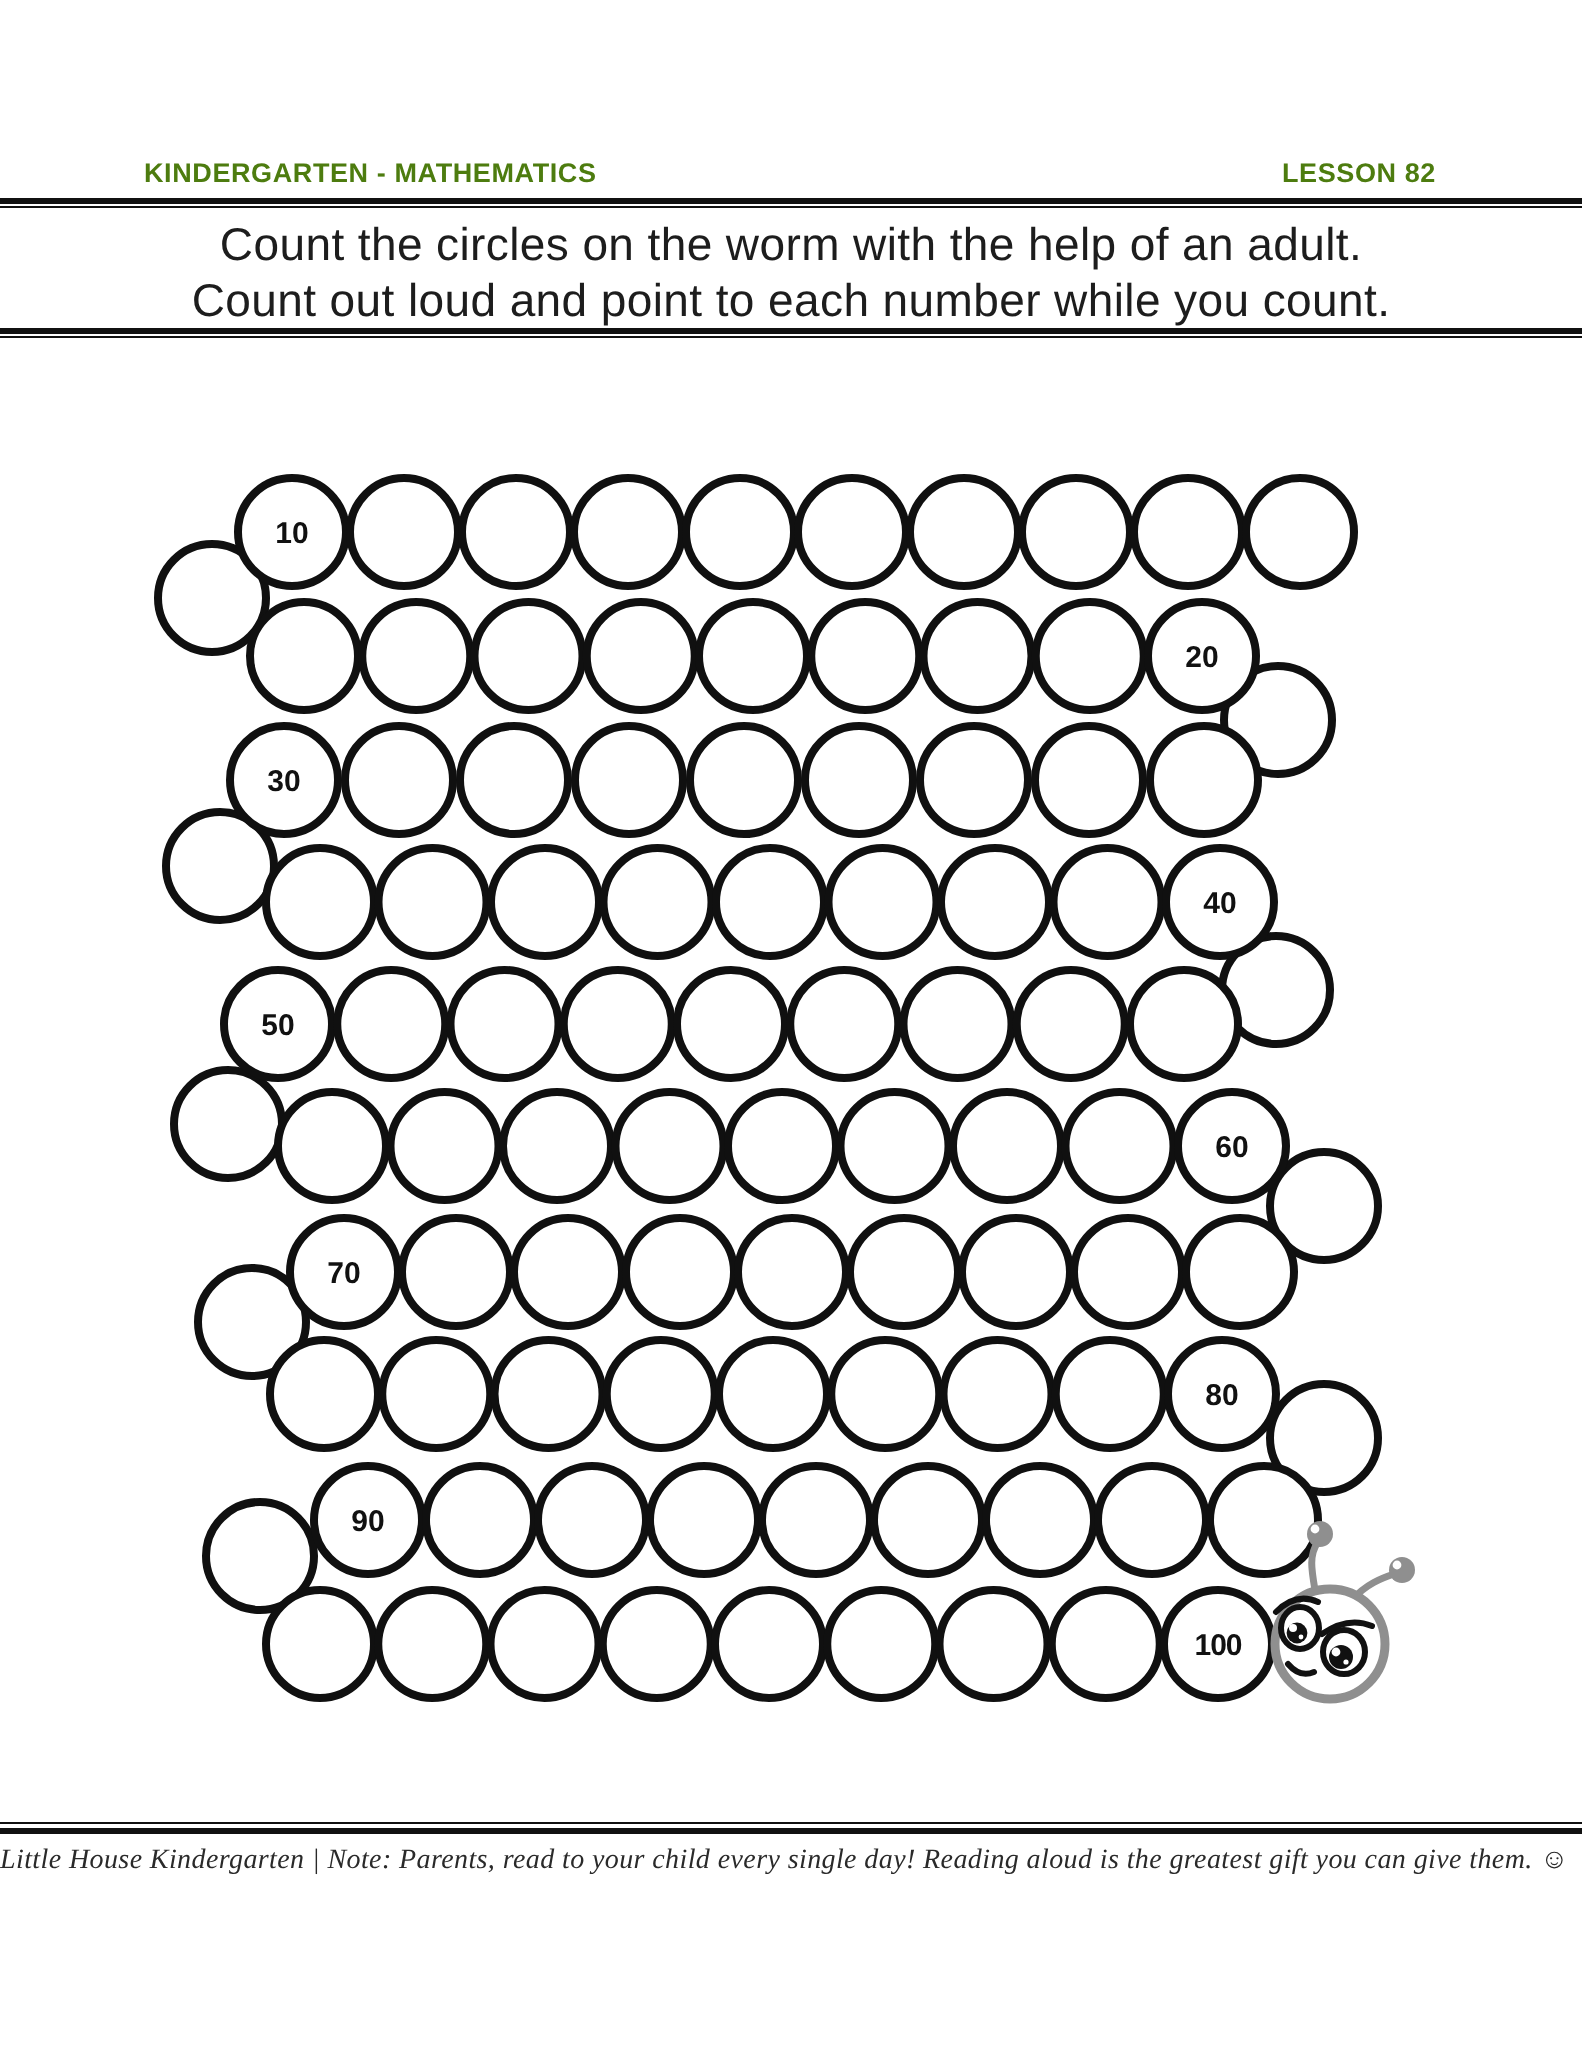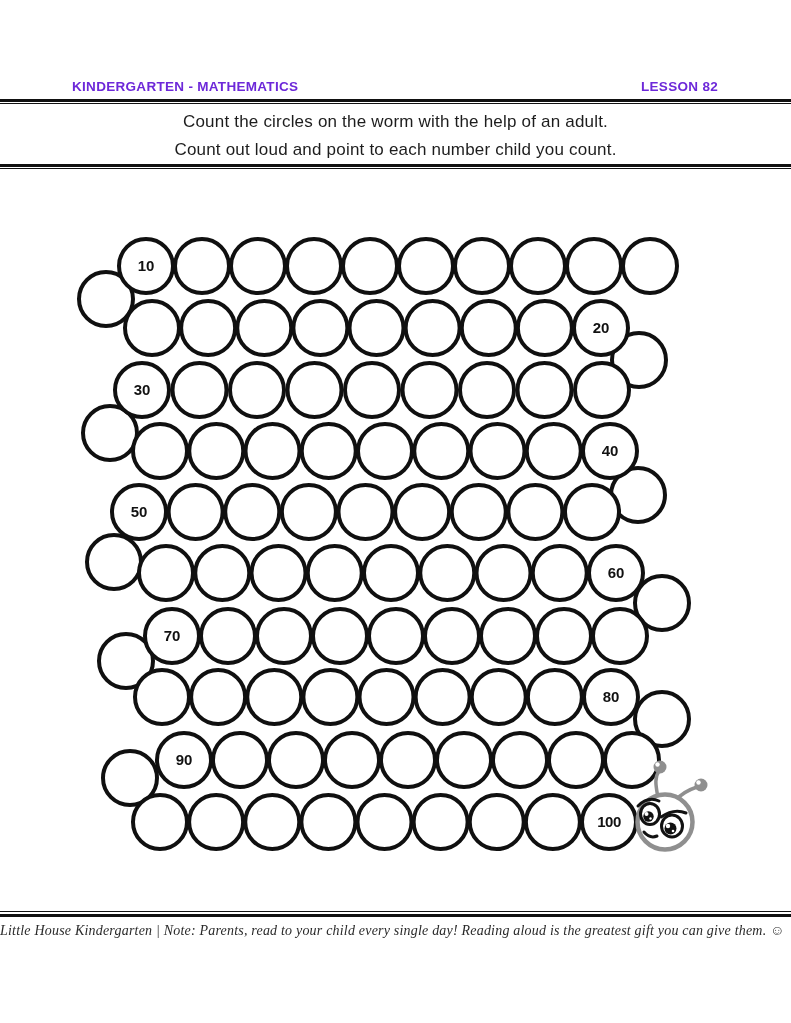--- a/index.html
+++ b/index.html
@@ -6,32 +6,32 @@
   .page{
     position:relative;
     width:791px;height:1023px;
     background:#ffffff;
     font-family:"Liberation Sans",sans-serif;
     overflow:hidden;
   }
   .header-row{
     position:absolute;top:79px;left:72px;right:73px;
     display:flex;justify-content:space-between;align-items:flex-end;
-    font-weight:700;font-size:13.5px;letter-spacing:.3px;color:#6d28d9;
+    font-weight:700;font-size:13.5px;letter-spacing:.3px;color:#4d7c0f;
   }
   .rule-top{
     position:absolute;left:0;right:0;height:1px;
     border-top:3px solid #111;border-bottom:1px solid #111;
   }
   .rule1{top:99px;}
   .rule2{top:164px;}
   .instructions{
     position:absolute;top:108px;left:0;right:0;
     text-align:center;color:#1d1d1d;
-    font-size:17px;line-height:28px;letter-spacing:.2px;
+    font-size:23px;line-height:28px;letter-spacing:.2px;
   }
   .worm-svg{position:absolute;left:0;top:0;}
   .footer-rule{
     position:absolute;left:0;right:0;top:911px;height:2px;
     border-top:1px solid #111;border-bottom:3px solid #111;
   }
   .footer-text{
     position:absolute;top:923px;left:0;right:0;
     font-family:"Liberation Serif",serif;
     font-style:italic;
@@ -45,21 +45,21 @@
 
   <div class="header-row">
     <span>KINDERGARTEN - MATHEMATICS</span>
     <span>LESSON 82</span>
   </div>
 
   <div class="rule-top rule1"></div>
 
   <div class="instructions">
     <div>Count the circles on the worm with the help of an adult.</div>
-    <div>Count out loud and point to each number child you count.</div>
+    <div>Count out loud and point to each number while you count.</div>
   </div>
 
   <div class="rule-top rule2"></div>
 
   <svg id="worm" class="worm-svg" width="791" height="1023" viewBox="0 0 791 1023">
       <circle cx="106" cy="299" r="27" fill="#fff" stroke="#101010" stroke-width="4"></circle>
       <circle cx="639" cy="360" r="27" fill="#fff" stroke="#101010" stroke-width="4"></circle>
       <circle cx="110" cy="433" r="27" fill="#fff" stroke="#101010" stroke-width="4"></circle>
       <circle cx="638" cy="495" r="27" fill="#fff" stroke="#101010" stroke-width="4"></circle>
       <circle cx="114" cy="562" r="27" fill="#fff" stroke="#101010" stroke-width="4"></circle>

